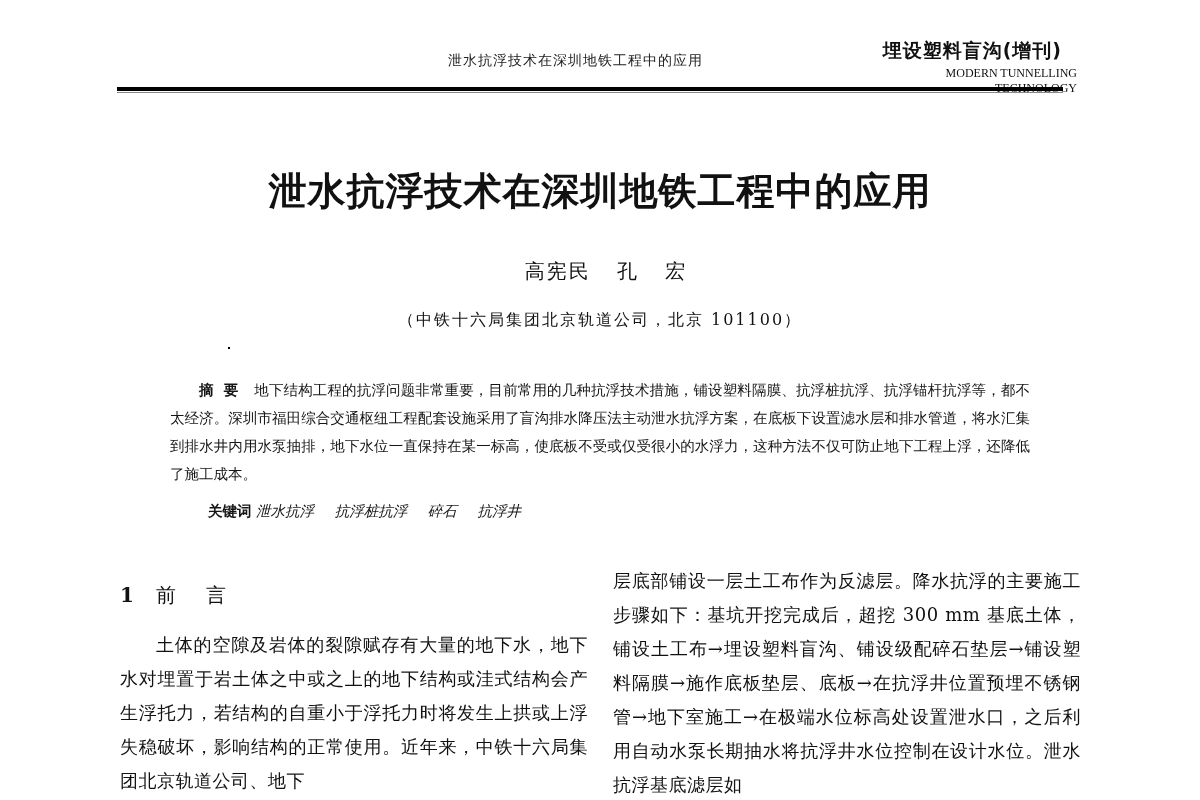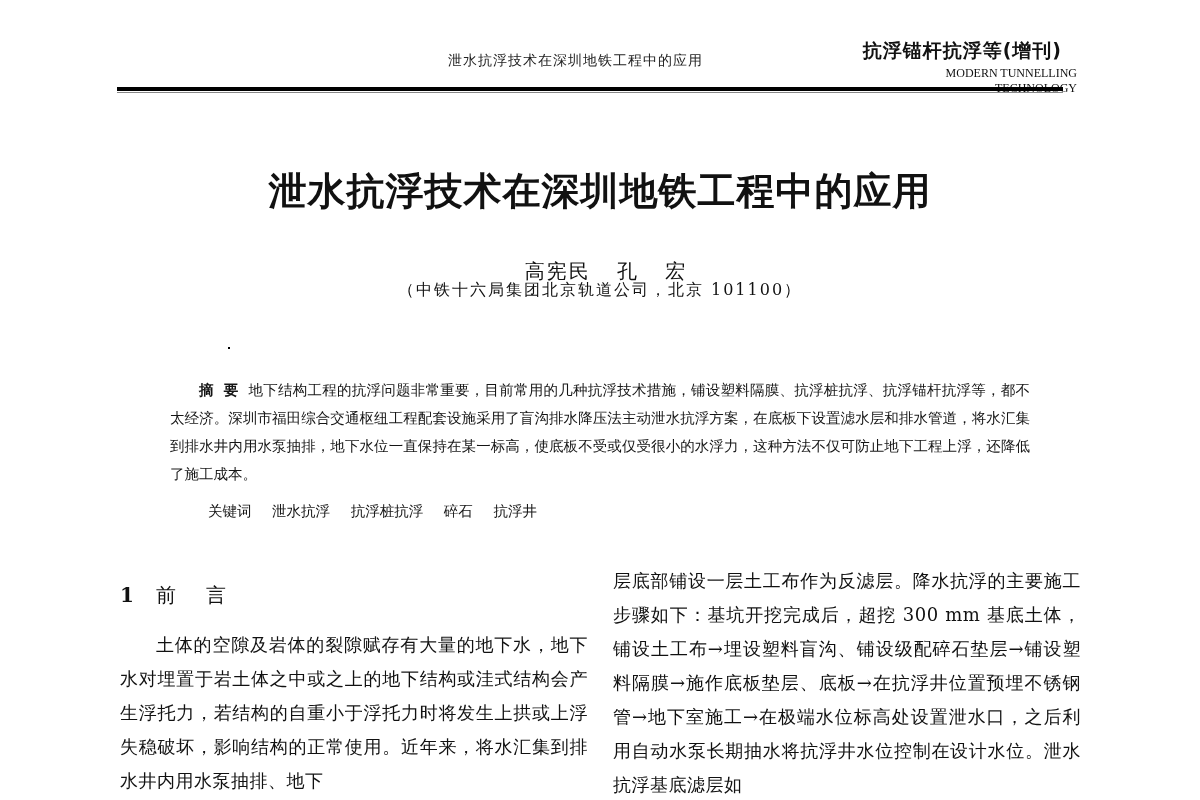--- a/index.html
+++ b/index.html
@@ -30,39 +30,39 @@
   .paper-title {
     position: absolute; left: 0; top: 166px; width: 1200px; text-align: center;
     font-size: 38px; font-weight: bold; letter-spacing: 1px;
     font-family: "DejaVu Sans", "Liberation Sans", sans-serif;
   }
   .authors {
     position: absolute; left: 11px; top: 258px; width: 1190px; text-align: center;
     font-size: 20px; letter-spacing: 2px; word-spacing: 18px;
   }
   .affiliation {
-    position: absolute; left: 0; top: 280px; width: 1200px; text-align: center;
+    position: absolute; left: 0; top: 310px; width: 1200px; text-align: center;
     font-size: 16px; letter-spacing: 2px;
   }
   .stray-dot {
     position: absolute; left: 228px; top: 347px; width: 2px; height: 2px; background: #000;
   }
   .abstract {
     position: absolute; left: 170px; top: 376px; width: 860px;
     font-size: 14.5px; line-height: 28px; text-align: justify; text-indent: 2em;
     color: #151515;
   }
-  .abstract-label { font-weight: bold; letter-spacing: 10px; 
+  .abstract-label { font-weight: bold; letter-spacing: 10px; margin-right: 6px;
     font-family: Liberation Serif, serif; }
   .keywords {
     position: absolute; left: 208px; top: 502px; font-size: 14.5px; color: #151515;
   }
-  .keywords-label { font-weight: normal; margin-right: 16px;
+  .keywords-label { font-weight: bold; 
     font-family: "DejaVu Sans", "Liberation Sans", sans-serif; }
-  .keyword { margin-right: 16px; }
+  .keyword { margin-right: 16px; font-style: italic; }
   .section-heading {
     position: absolute; left: 120px; top: 582px; font-size: 20px; letter-spacing: 2px;
   }
   .section-num { margin-right: 20px; font-weight: bold; }
   .section-word-1 { margin-right: 28px; }
   .col-left {
     position: absolute; left: 120px; top: 628px; width: 468px;
     font-size: 18px; line-height: 34px; text-align: justify; letter-spacing: 0.5px;
   }
   .col-left p { margin: 0; text-indent: 2em; }
@@ -70,21 +70,21 @@
     position: absolute; left: 613px; top: 564px; width: 468px;
     font-size: 18px; line-height: 34px; text-align: justify; letter-spacing: 0.5px;
   }
   .col-right p { margin: 0; }
 </style>
 </head>
 <body>
 
 <div>
   <div class="running-header-title">泄水抗浮技术在深圳地铁工程中的应用</div>
-  <div class="journal-cn">抗浮锚杆抗浮等(增刊)</div>
+  <div class="journal-cn">埋设塑料盲沟(增刊)</div>
   <div class="journal-en">MODERN TUNNELLING TECHNOLOGY</div>
   <div class="header-rule"></div>
   <div class="header-rule-thin"></div>
 </div>
 
 <h1 class="paper-title" style="margin:0;">泄水抗浮技术在深圳地铁工程中的应用</h1>
 <div class="authors">高宪民 孔 宏</div>
 <div class="affiliation">（中铁十六局集团北京轨道公司，北京 101100）</div>
 <div class="stray-dot"></div>
 
@@ -98,18 +98,18 @@
   <span class="keyword">抗浮桩抗浮</span>
   <span class="keyword">碎石</span>
   <span class="keyword">抗浮井</span>
 </div>
 
 <div class="section-heading">
   <span class="section-num">1</span><span class="section-word-1">前</span><span>言</span>
 </div>
 
 <div class="col-left">
-  <p>土体的空隙及岩体的裂隙赋存有大量的地下水，地下水对埋置于岩土体之中或之上的地下结构或洼式结构会产生浮托力，若结构的自重小于浮托力时将发生上拱或上浮失稳破坏，影响结构的正常使用。近年来，将水汇集到排水井内用水泵抽排、地下</p>
+  <p>土体的空隙及岩体的裂隙赋存有大量的地下水，地下水对埋置于岩土体之中或之上的地下结构或洼式结构会产生浮托力，若结构的自重小于浮托力时将发生上拱或上浮失稳破坏，影响结构的正常使用。近年来，中铁十六局集团北京轨道公司、地下</p>
 </div>
 
 <div class="col-right">
   <p>层底部铺设一层土工布作为反滤层。降水抗浮的主要施工步骤如下：基坑开挖完成后，超挖 300 mm 基底土体，铺设土工布→埋设塑料盲沟、铺设级配碎石垫层→铺设塑料隔膜→施作底板垫层、底板→在抗浮井位置预埋不锈钢管→地下室施工→在极端水位标高处设置泄水口，之后利用自动水泵长期抽水将抗浮井水位控制在设计水位。泄水抗浮基底滤层如</p>
 </div>
 
 </body></html>

